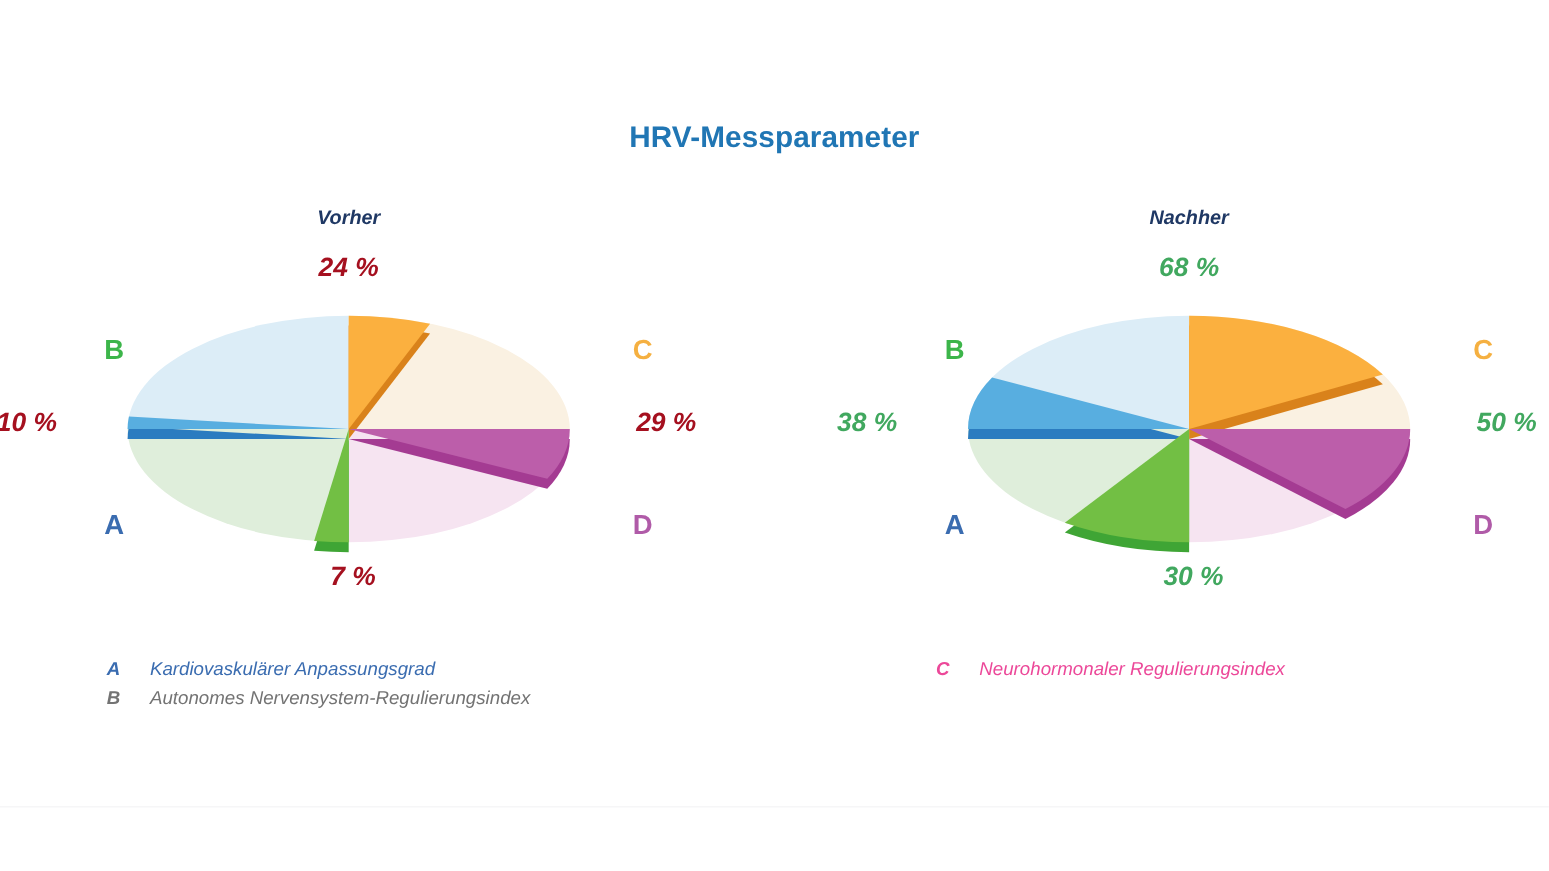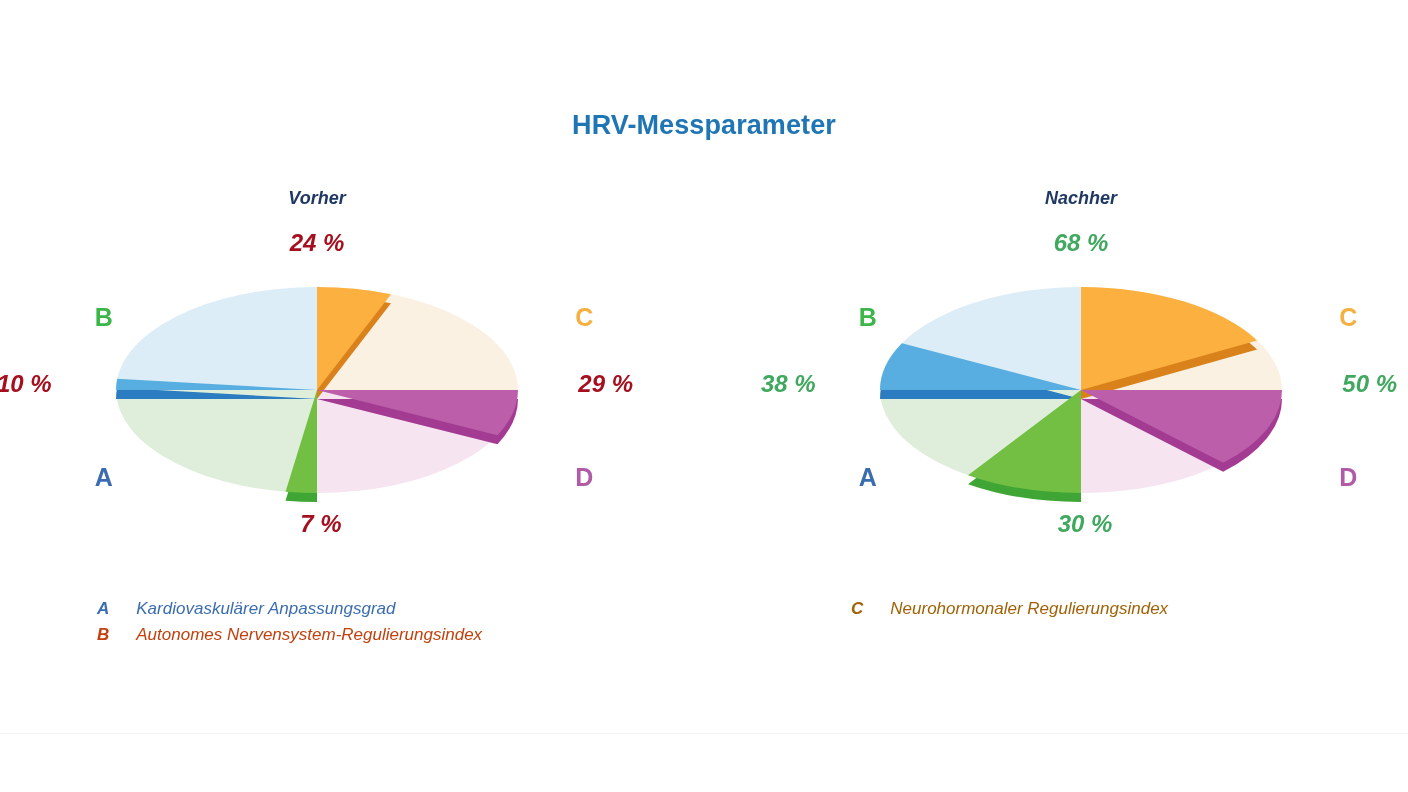--- a/index.html
+++ b/index.html
@@ -183,26 +183,26 @@
         <text x="541.3" y="232.1" fill="#41a85f" text-anchor="start" class="value-label">50 %</text>
         <text x="284.0" y="372.1" fill="#41a85f" text-anchor="middle" class="value-label">30 %</text>
         <text x="14.7" y="232.1" fill="#41a85f" text-anchor="end" class="value-label">38 %</text>
       </svg>
   </div>
 
   <div class="legend left">
     <span class="legend-row" style="color: rgb(58, 108, 176);">
       <span class="legend-key">A</span><span class="legend-text">Kardiovaskulärer Anpassungsgrad</span>
     </span>
-    <span class="legend-row" style="color: #c2410c;">
+    <span class="legend-row" style="color: #737373;">
       <span class="legend-key">B</span><span class="legend-text">Autonomes Nervensystem-Regulierungsindex</span>
     </span>
   </div>
 
   <div class="legend right">
-    <span class="legend-row" style="color: #a16207;">
+    <span class="legend-row" style="color: #ec4899;">
       <span class="legend-key">C</span><span class="legend-text">Neurohormonaler Regulierungsindex</span>
     </span>
   </div>
 
   <div class="footer-rule"></div>
 
 </div>
 
 </body></html>

